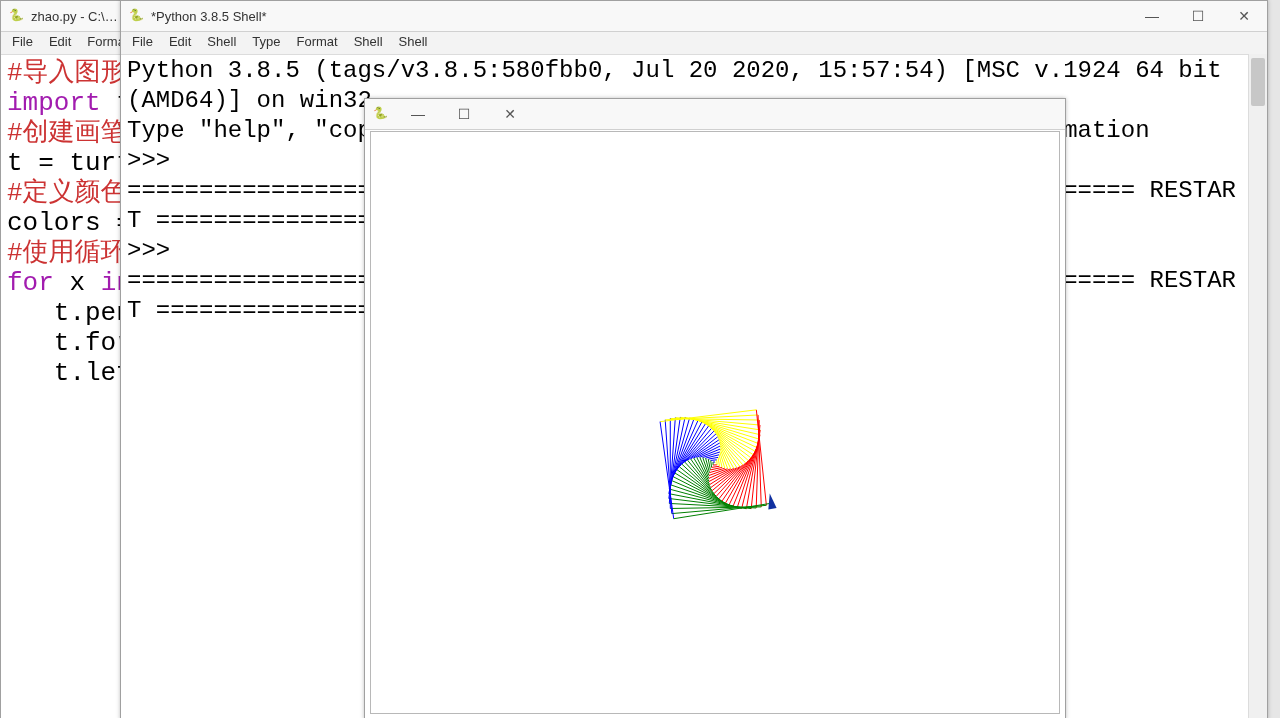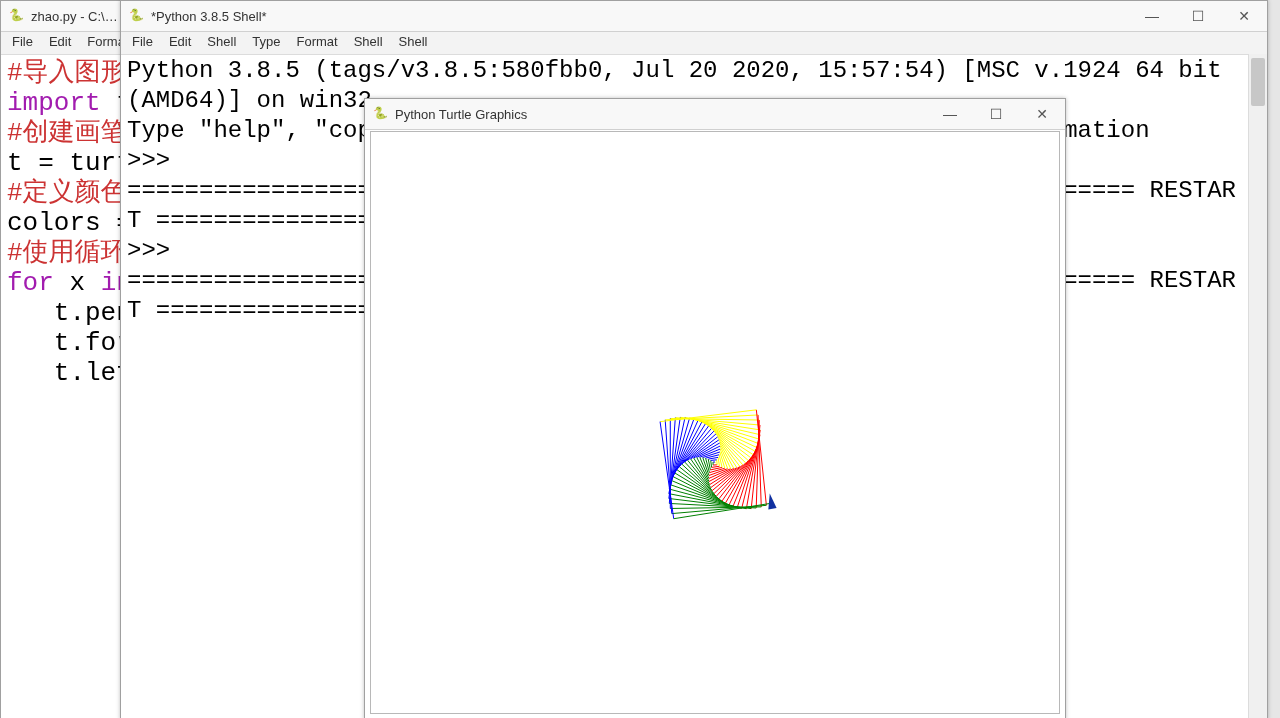--- a/index.html
+++ b/index.html
@@ -72,21 +72,20 @@
 ======================== ============================================= RESTART ============================================= ====</div>
   </div>
   <div class="scrollbar" style="top:53px;">
     <div class="scroll-thumb"></div>
   </div>
 </div>
 
 <div class="window" id="turtle-window" style="left:364px;top:98px;width:700px;height:620px;">
   <div class="titlebar">
     <span class="icon py-icon">🐍</span>
-    <span class="title">Python Turtle Graphics</span>
     <div class="winbtns">
       <div class="winbtn">—</div>
       <div class="winbtn">☐</div>
       <div class="winbtn close">✕</div>
     </div>
   </div>
   <div class="turtle-canvas">
     <svg id="turtle-svg" width="688" height="582">
         <line x1="344.00" y1="331.00" x2="344.00" y2="331.00" stroke="red" stroke-width="1"></line>
         <line x1="344.00" y1="331.00" x2="343.98" y2="330.00" stroke="yellow" stroke-width="1"></line>

